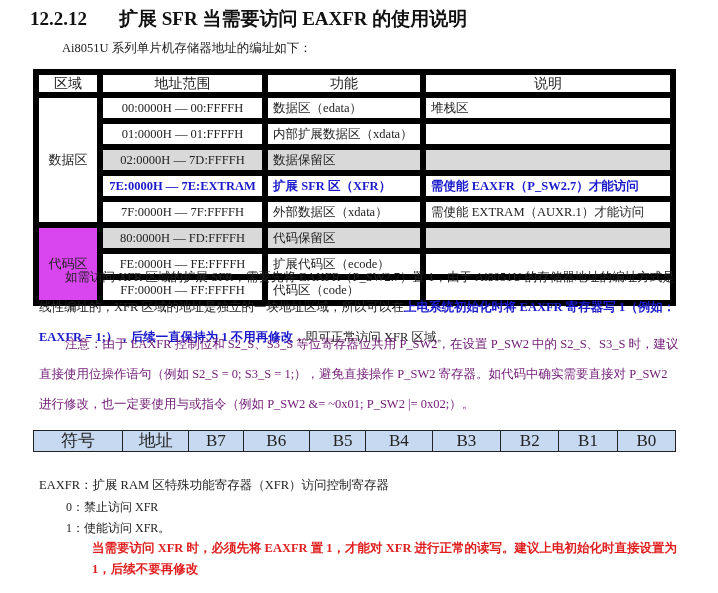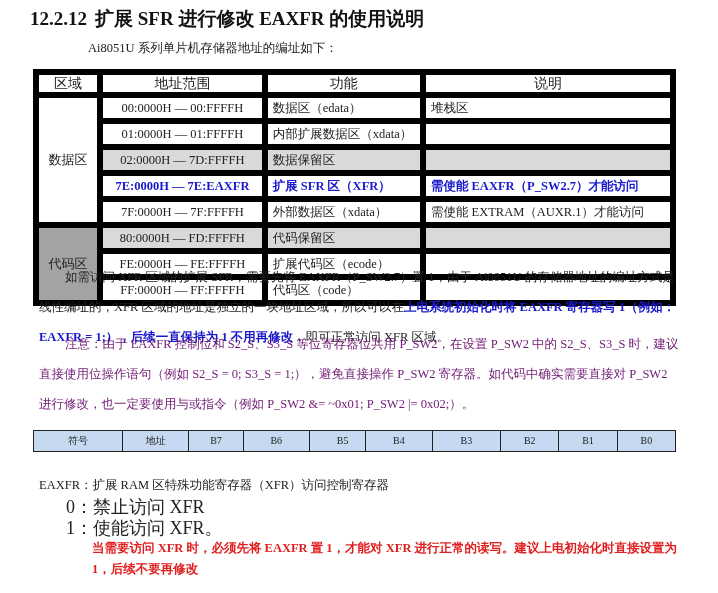--- a/index.html
+++ b/index.html
@@ -7,24 +7,24 @@
       width: 718px; height: 593px; position: relative; overflow: hidden;
       font-family: "Liberation Serif", "DejaVu Serif", serif;
       color: #222;
     }
     .heading {
       position: absolute; left: 30px; top: 6px;
       font-size: 19px; font-weight: bold; color: #111;
       font-family: "Liberation Serif", "DejaVu Serif", serif;
       white-space: nowrap;
     }
-    .heading .num { margin-right: 8px; }
+    .heading .num { margin-right: 32px; }
     .intro {
       position: absolute; left: 62px; top: 40px;
-      font-size: 12.5px; color: #222; white-space: nowrap; margin-left: 26px;
+      font-size: 12.5px; color: #222; white-space: nowrap;
     }
     table { border-collapse: collapse; }
     .mem-table {
       position: absolute; left: 33px; top: 69px; width: 643px;
       font-size: 12.5px;
     }
     .mem-table th, .mem-table td {
       border: 6px solid #000000; height: 20px; padding: 0 5px;
       line-height: 20px; white-space: nowrap;
     }
@@ -47,32 +47,32 @@
     .para1 { top: 262px; }
     .para2 { top: 329px; color: #701a75; }
     .reg-table {
       position: absolute; left: 33px; top: 430px; width: 643px;
       font-size: 12.5px;
     }
     .reg-table th, .reg-table td {
       border: 1px solid #222; text-align: center; height: 20px; line-height: 20px;
       padding: 0; white-space: nowrap;
     }
-    .reg-table th { background: #c6d9f0; font-weight: normal; font-size: 10px; }
+    .reg-table th { background: #c6d9f0; font-weight: normal; font-size: 17px; }
     .eaxfr-desc { position: absolute; left: 39px; top: 475px; font-size: 12.5px; white-space: nowrap; line-height: 20px; text-align: center; }
-    .opt { position: absolute; left: 66px; font-size: 18px; white-space: nowrap; line-height: 20px; }
+    .opt { position: absolute; left: 66px; font-size: 12px; white-space: nowrap; line-height: 20px; }
     .opt0 { top: 497px; }
     .opt1 { top: 518px; }
     .warn { position: absolute; left: 92px; top: 538px; font-size: 12.5px; color: #e02020; font-weight: bold; line-height: 21px; width: 600px; }
   </style>
 </head>
 <body>
 
 <div class="heading">
-  <span class="num">12.2.12</span><span>扩展 SFR 进行修改 EAXFR 的使用说明</span>
+  <span class="num">12.2.12</span><span>扩展 SFR 当需要访问 EAXFR 的使用说明</span>
 </div>
 <div class="intro">Ai8051U 系列单片机存储器地址的编址如下：</div>
 
 <table class="mem-table">
   <tbody>
       <tr>
     <th>区域</th>
     <th>地址范围</th>
     <th>功能</th>
     <th>说明</th>
@@ -87,31 +87,31 @@
     <td class="range">01:0000H  —  01:FFFFH</td>
     <td class="func">内部扩展数据区（xdata）</td>
     <td class="desc"></td>
   </tr>
   <tr class="gray">
     <td class="range">02:0000H  —  7D:FFFFH</td>
     <td class="func">数据保留区</td>
     <td class="desc"></td>
   </tr>
   <tr class="hl">
-    <td class="range">7E:0000H  —  7E:EAXFR</td>
+    <td class="range">7E:0000H  —  7E:EXTRAM</td>
     <td class="func">扩展 SFR 区（XFR）</td>
     <td class="desc">需使能 EAXFR（P_SW2.7）才能访问</td>
   </tr>
   <tr>
     <td class="range">7F:0000H  —  7F:FFFFH</td>
     <td class="func">外部数据区（xdata）</td>
     <td class="desc">需使能 EXTRAM（AUXR.1）才能访问</td>
   </tr>
   <tr class="gray">
-    <td class="region" rowspan="3" style="background:#a3a3a3;">代码区</td>
+    <td class="region" rowspan="3" style="background:#d946ef;">代码区</td>
     <td class="range">80:0000H  —  FD:FFFFH</td>
     <td class="func">代码保留区</td>
     <td class="desc"></td>
   </tr>
   <tr>
     <td class="range">FE:0000H  —  FE:FFFFH</td>
     <td class="func">扩展代码区（ecode）</td>
     <td class="desc"></td>
   </tr>
   <tr>

